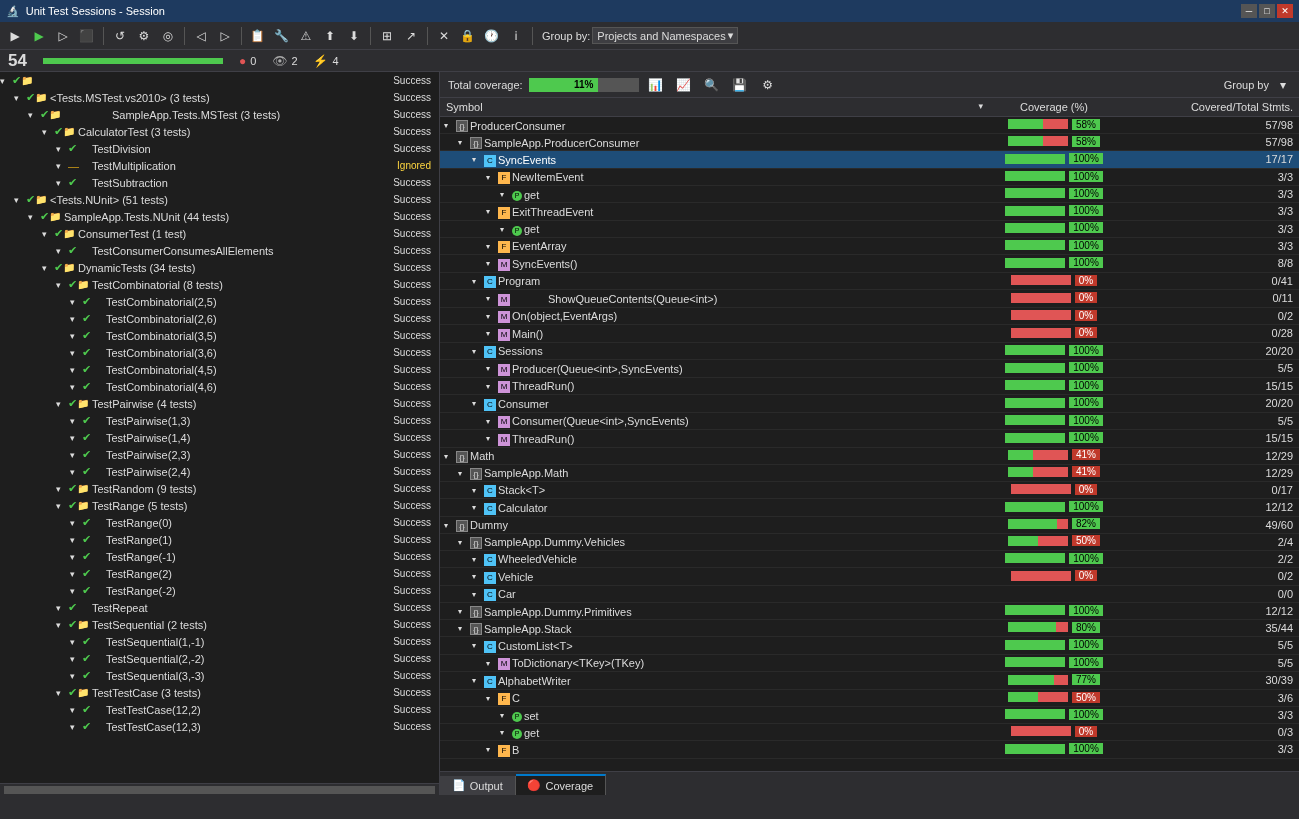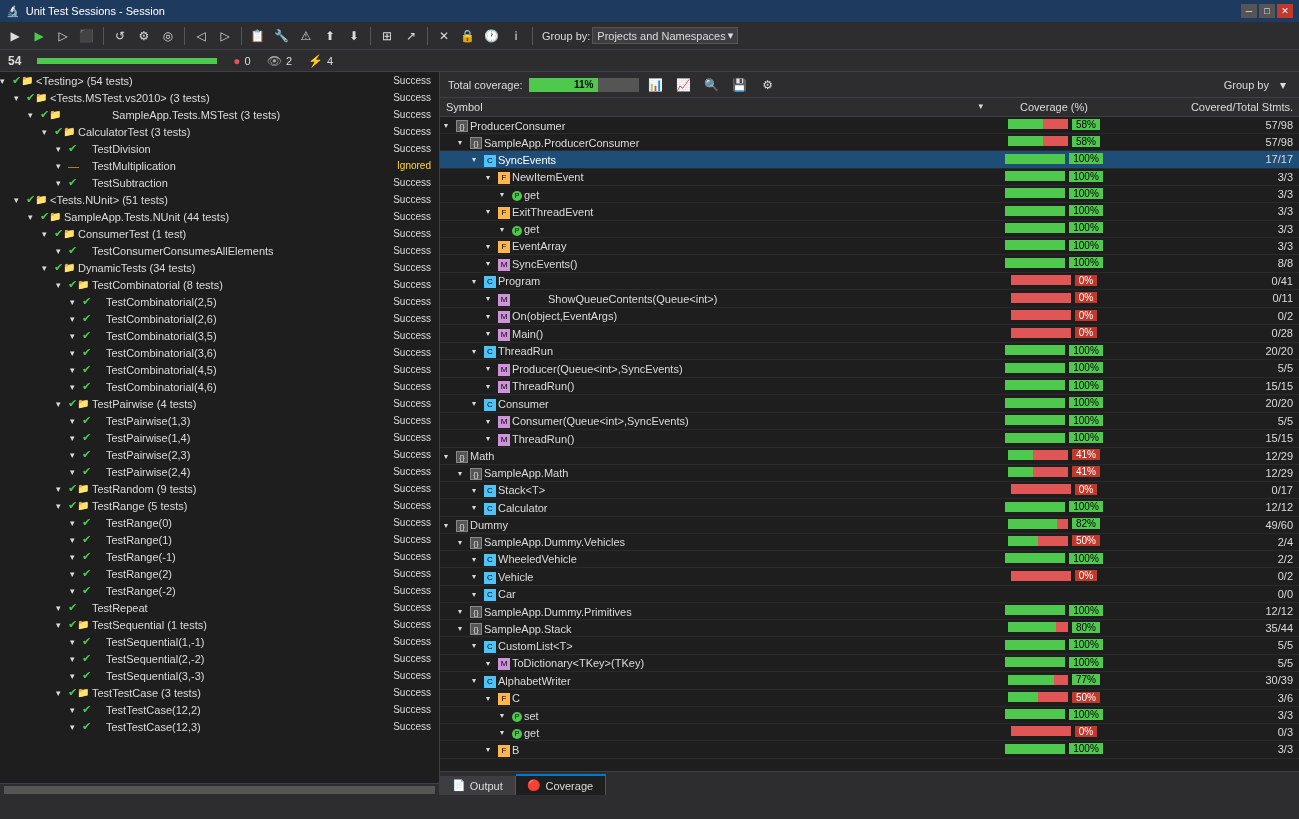--- a/index.html
+++ b/index.html
@@ -113,21 +113,21 @@
   <div class="toolbar-separator"></div>
   <span style="font-size:11px;color:#dcdcdc;margin-left:4px;">Group by:</span>
   <div class="toolbar-dropdown">
     <span>Projects and Namespaces</span>
     <span>▾</span>
   </div>
 </div>
 
 <div id="stats-bar">
   <div class="stat-item">
-    <span style="font-size:12px;font-weight:bold;">54</span>
+    <span style="font-size:17px;font-weight:bold;">54</span>
   </div>
   <div class="stat-progress" style="width:180px;height:6px;background:#555;">
     <div style="width:100%;height:100%;background:#4ec94e;"></div>
   </div>
   <div class="stat-item">
     <span style="color:#e05555;font-size:12px;">●</span>
     <span>0</span>
   </div>
   <div class="stat-item">
     <span style="color:#aaa;font-size:12px;">👁</span>
@@ -144,21 +144,20 @@
   <div id="left-panel">
     <div class="left-scroll-content" id="test-tree-container">
 
     <div class="lp-row">
           <span class="indent-block" style="width:0px;min-width:0px;"></span>
           <span style="width:12px;font-size:9px;flex-shrink:0;">▾</span>
           <span style="display:inline-flex;align-items:center;margin-right:2px;min-width:22px;">
             <span style="color:#4ec94e;font-size:11px;">✔</span>
             <span style="color:#4ec94e;font-size:10px;">📁</span>
           </span>
-          <span class="lp-label" style="flex:1;overflow:hidden;text-overflow:ellipsis;">&lt;Testing&gt; (54 tests)</span>
           <span class="lp-status" style="color:#dcdcdc;margin-left:auto;padding-right:8px;font-size:10px;">Success</span>
         </div>
         <div class="lp-row">
           <span class="indent-block" style="width:14px;min-width:14px;"></span>
           <span style="width:12px;font-size:9px;flex-shrink:0;">▾</span>
           <span style="display:inline-flex;align-items:center;margin-right:2px;min-width:22px;">
             <span style="color:#4ec94e;font-size:11px;">✔</span>
             <span style="color:#4ec94e;font-size:10px;">📁</span>
           </span>
           <span class="lp-label" style="flex:1;overflow:hidden;text-overflow:ellipsis;">&lt;Tests.MSTest.vs2010&gt; (3 tests)</span>
@@ -444,21 +443,21 @@
           <span class="lp-label" style="flex:1;overflow:hidden;text-overflow:ellipsis;">TestRepeat</span>
           <span class="lp-status" style="color:#dcdcdc;margin-left:auto;padding-right:8px;font-size:10px;">Success</span>
         </div>
         <div class="lp-row">
           <span class="indent-block" style="width:56px;min-width:56px;"></span>
           <span style="width:12px;font-size:9px;flex-shrink:0;">▾</span>
           <span style="display:inline-flex;align-items:center;margin-right:2px;min-width:22px;">
             <span style="color:#4ec94e;font-size:11px;">✔</span>
             <span style="color:#4ec94e;font-size:10px;">📁</span>
           </span>
-          <span class="lp-label" style="flex:1;overflow:hidden;text-overflow:ellipsis;">TestSequential (1 tests)</span>
+          <span class="lp-label" style="flex:1;overflow:hidden;text-overflow:ellipsis;">TestSequential (2 tests)</span>
           <span class="lp-status" style="color:#dcdcdc;margin-left:auto;padding-right:8px;font-size:10px;">Success</span>
         </div>
         <div class="lp-row">
           <span class="indent-block" style="width:70px;min-width:70px;"></span>
           <span style="width:12px;font-size:9px;flex-shrink:0;">▾</span>
           <span style="display:inline-flex;align-items:center;margin-right:2px;min-width:22px;">
             <span style="color:#4ec94e;font-size:11px;">✔</span>
           </span>
           <span class="lp-label" style="flex:1;overflow:hidden;text-overflow:ellipsis;">TestSequential(1,-1)</span>
           <span class="lp-status" style="color:#dcdcdc;margin-left:auto;padding-right:8px;font-size:10px;">Success</span>
@@ -792,21 +791,21 @@
         <span class="pct-red">0%</span>
       </span>
     </td>
     <td style="text-align:right;">0/28</td>
   </tr>
             <tr>
     <td style="padding-left:32px;">
       <span style="display:inline-flex;align-items:center;gap:2px;">
         <span style="font-size:8px;width:10px;display:inline-block;">▾</span>
         <span><span style="display:inline-block;width:12px;height:12px;background:#4fc3f7;font-size:8px;text-align:center;line-height:12px;color:#000;" title="class">C</span></span>
-        <span style="color:#dcdcdc;">ThreadRun</span>
+        <span style="color:#dcdcdc;">Sessions</span>
       </span>
     </td>
     <td style="text-align:center;">
       <span style="display:inline-flex;align-items:center;gap:4px;">
         <div class="mini-bar-container">
       <div class="mini-bar mini-bar-green" style="width:60px;"></div>
       <div class="mini-bar mini-bar-red" style="width:0px;"></div>
     </div>
         <span class="pct-green">100%</span>
       </span>

